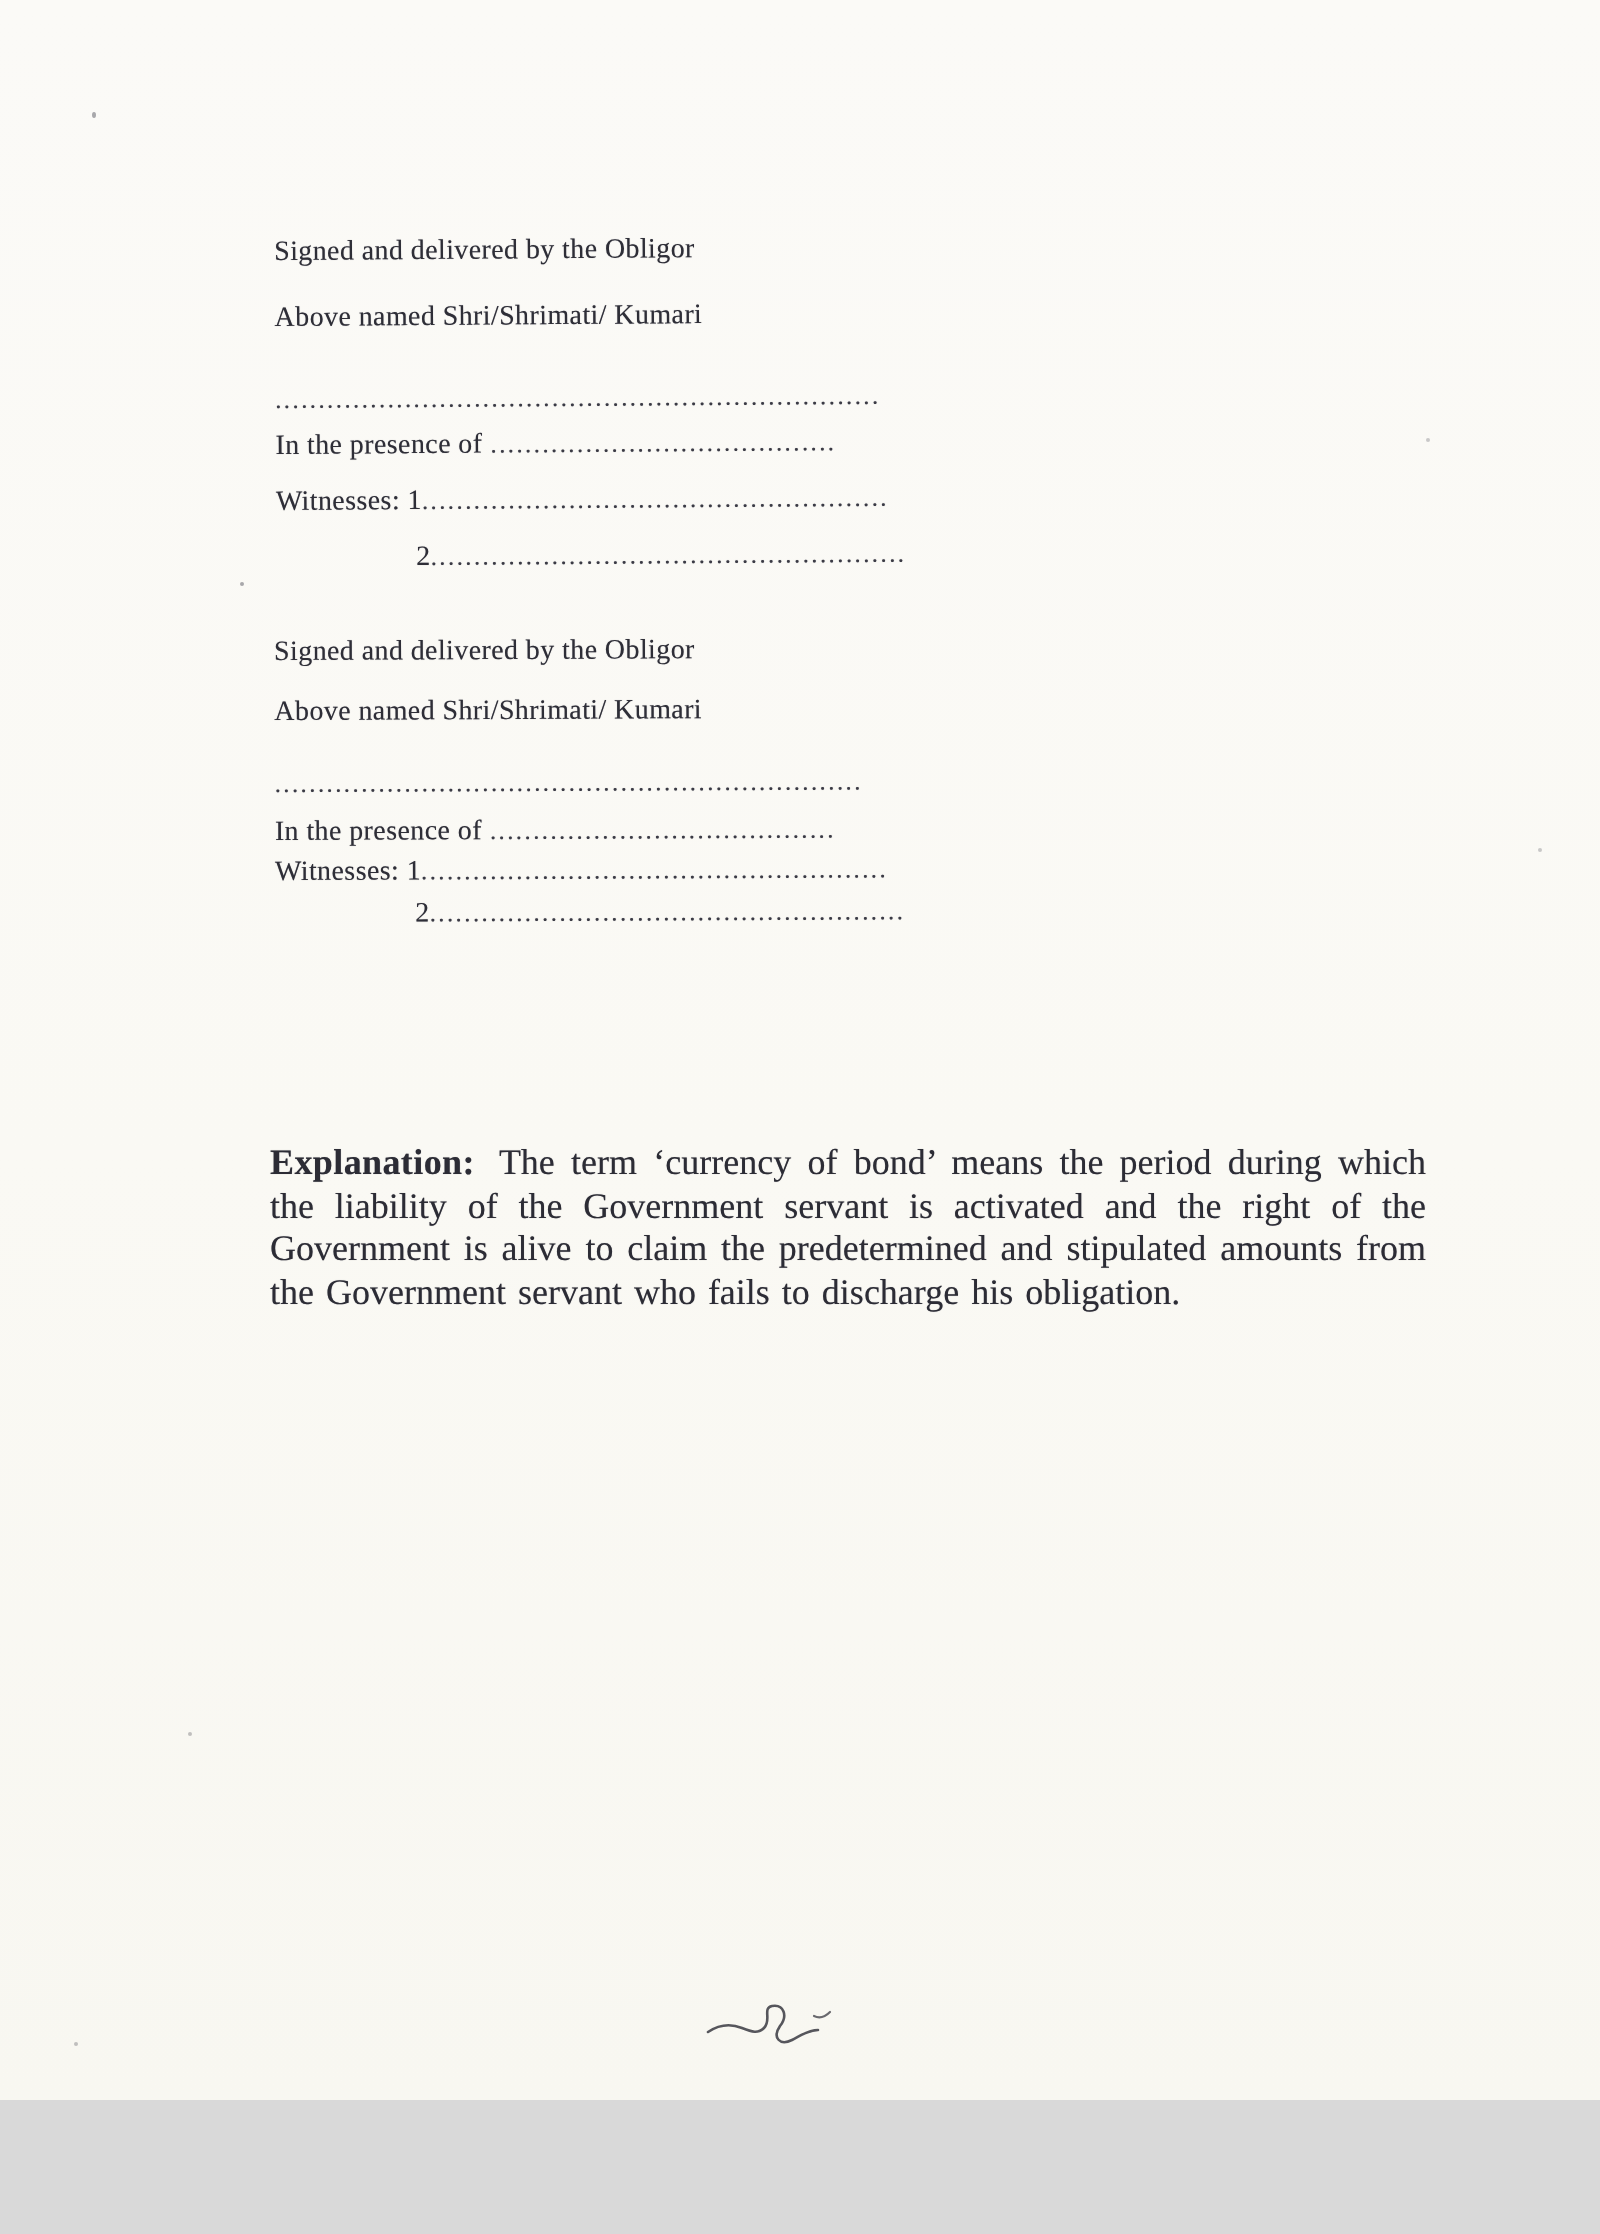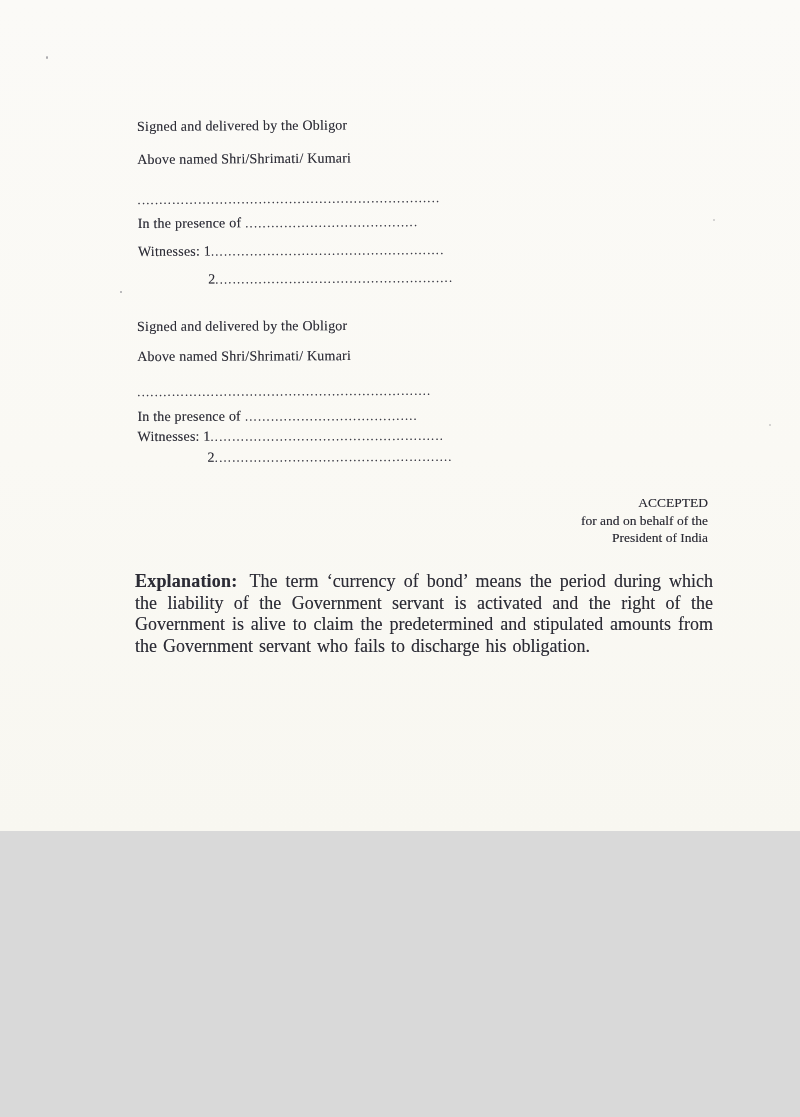--- a/index.html
+++ b/index.html
@@ -1,21 +1,21 @@
 <!DOCTYPE html>
 <html><head>
 <meta charset="utf-8">
 <style>
   * { margin:0; padding:0; box-sizing:border-box; }
   html,body { background:#d9d9d9; }
   body { font-family:"Liberation Serif","DejaVu Serif",serif; }
 
   .page {
     position:relative;
-    width:800px; height:831px;
+    width:800px; height:1050px;
     margin:0 auto;
     background:linear-gradient(180deg,#fbfaf7 0%, #faf9f4 55%, #f8f7f1 100%);
     color:#2e2e37;
     overflow:hidden;
   }
 
   .t-line {
     position:absolute;
     font-size:14px;
     letter-spacing:0.2px;
@@ -95,25 +95,20 @@
       <span>In the presence of</span><span class="dots dots-gap">........................................</span>
     </div>
     <div class="t-line" style="left:137px; top:110px;">
       <span>Witnesses: 1</span><span class="dots">......................................................</span>
     </div>
     <div class="t-line" style="left:207px; top:131px;">
       <span>2</span><span class="dots">.......................................................</span>
     </div>
   </div>
 
-  <div class="accepted">
-    <div>ACCEPTED</div>
-    <div>for and on behalf of the</div>
-    <div>President of India</div>
-  </div>
 
   <p class="explanation">
     <b>Explanation:</b><span>The term ‘currency of bond’ means the period during which the liability of the Government servant is activated and the right of the Government is alive to claim the predetermined and stipulated amounts from the Government servant who fails to discharge his obligation.</span>
   </p>
 
   <div class="squiggle">
     <svg width="66" height="26" viewBox="0 0 66 26">
       <path d="M2 16 C 8 12, 14 12, 19 14 C 24 16, 27 17, 30 14 C 34 10, 29 4, 34 3 C 40 2, 42 8, 38 13 C 34 19, 38 23, 44 20 C 48 18, 52 15, 57 15" stroke="#3a3a42" stroke-width="1.3" fill="none" stroke-linecap="round" opacity="0.85"></path>
       <path d="M55 8 C 57 9, 60 9, 63 6" stroke="#3a3a42" stroke-width="1.1" fill="none" stroke-linecap="round" opacity="0.75"></path>
     </svg>

